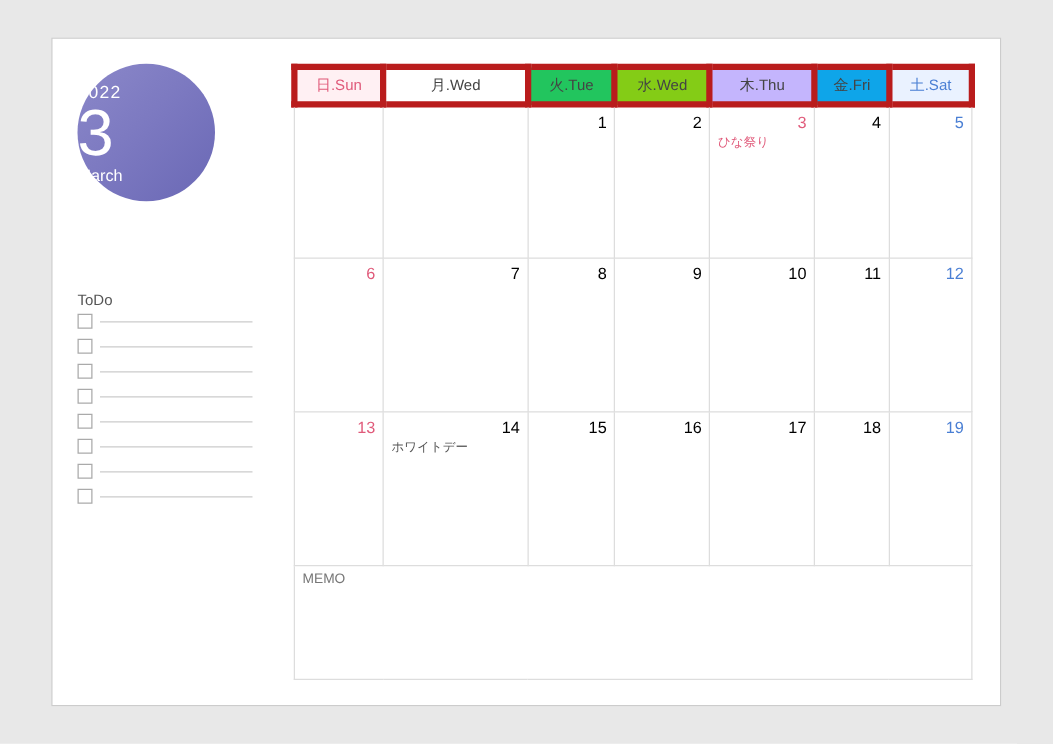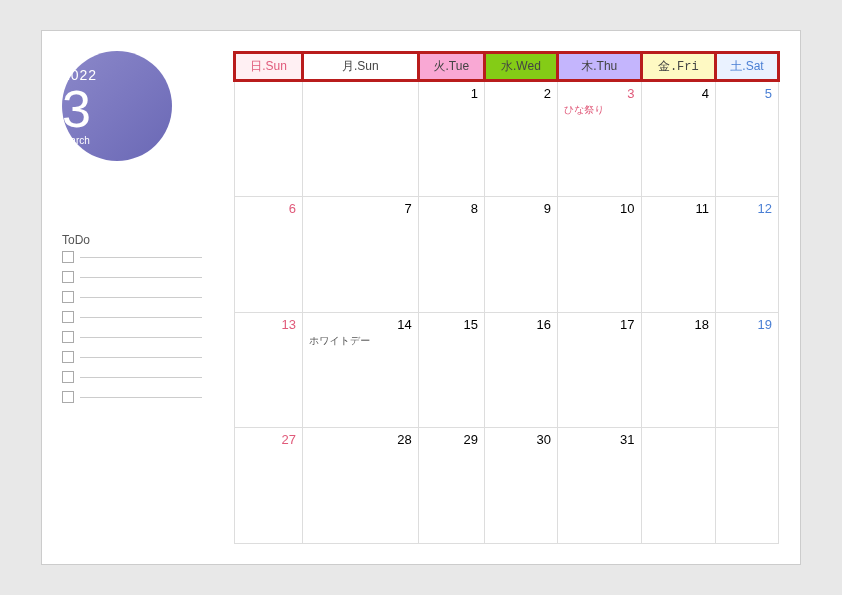--- a/index.html
+++ b/index.html
@@ -46,21 +46,21 @@
       letter-spacing: 1px;
     }
     .month-number {
       color: #fff;
       font-size: 52px;
       font-weight: 300;
       line-height: 1;
     }
     .month-name {
       color: #fff;
-      font-size: 10px;
+      font-size: 13px;
       font-weight: 400;
     }
     .todo-section {
       margin-top: 60px;
       width: 140px;
     }
     .todo-title {
       font-size: 12px;
       color: #555;
       margin-bottom: 4px;
@@ -89,39 +89,39 @@
       flex: 1;
       display: flex;
       flex-direction: column;
     }
     .calendar-table {
       width: 100%;
       border-collapse: collapse;
       flex: 1;
     }
     .calendar-table th {
-      border: 3px solid #b91c1c;
+      border: 5px solid #b91c1c;
       text-align: center;
       padding: 4px 2px;
       font-size: 12px;
       font-weight: 500;
     }
     .calendar-table td {
       border: 1px solid #ddd;
       vertical-align: top;
       padding: 4px 6px;
       height: 68px;
       font-size: 13px;
     }
     .th-sun { color: #e05a7a; background: #fff0f3; }
     .th-mon { color: #444; background: #fff; }
-    .th-tue { color: #444; background: #f9a8d4; }
+    .th-tue { color: #444; background: #22c55e; }
     .th-wed { color: #444; background: #84cc16; }
     .th-thu { color: #444; background: #c4b5fd; }
-    .th-fri { color: #444; background: #fef9c3; font-family: Liberation Mono, monospace; }
+    .th-fri { color: #444; background: #0ea5e9; }
     .th-sat { color: #4a7fd4; background: #eaf2ff; }
 
     .day-num {
       display: block;
       text-align: right;
     }
     .day-note {
       font-size: 10px;
       text-align: right;
       margin-top: 2px;
@@ -187,21 +187,21 @@
         <div class="todo-line"></div>
       </div>
     </div>
   </div>
 
   <div class="right-panel">
     <table class="calendar-table">
       <thead>
         <tr>
           <th class="th-sun">日.Sun</th>
-          <th class="th-mon">月.Sun</th>
+          <th class="th-mon">月.Wed</th>
           <th class="th-tue">火.Tue</th>
           <th class="th-wed">水.Wed</th>
           <th class="th-thu">木.Thu</th>
           <th class="th-fri">金.Fri</th>
           <th class="th-sat">土.Sat</th>
         </tr>
       </thead>
       <tbody>
 
         <tr>
@@ -268,36 +268,22 @@
             </td>
           <td>
               <span class="day-num">18</span>
             </td>
           <td>
               <span class="day-num sat-num">19</span>
             </td>
         </tr>
 
 
-        <tr>
-          <td>
-              <span class="day-num sun-num">27</span>
-            </td>
-          <td>
-              <span class="day-num">28</span>
-            </td>
-          <td>
-              <span class="day-num">29</span>
-            </td>
-          <td>
-              <span class="day-num">30</span>
-            </td>
-          <td>
-              <span class="day-num">31</span>
-            </td>
-          <td></td>
-          <td></td>
-        </tr>
-
+
+        <tr class="memo-row">
+          <td colspan="7">
+            <span>MEMO</span>
+          </td>
+        </tr>
       </tbody>
     </table>
   </div>
 </div>
 
 </body></html>

